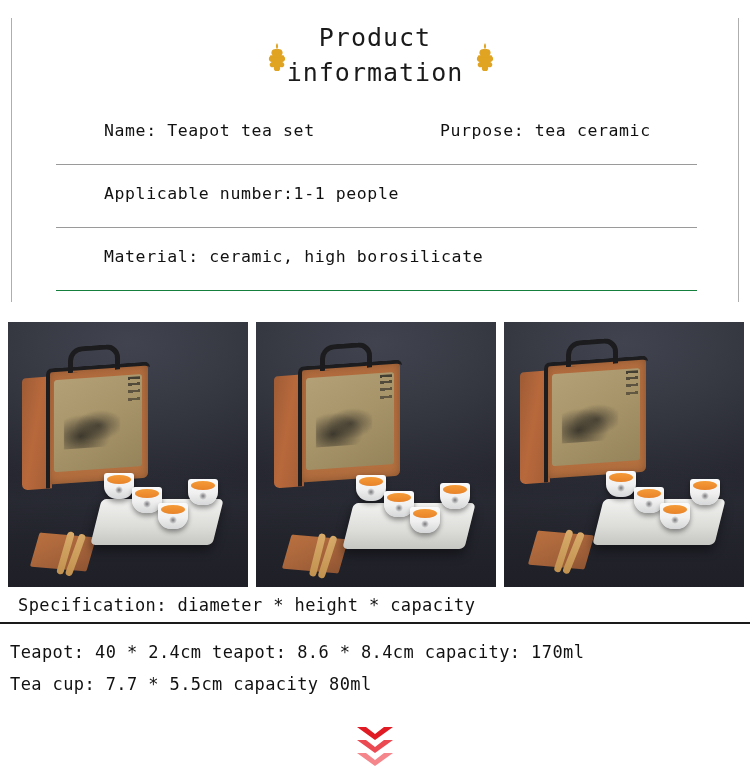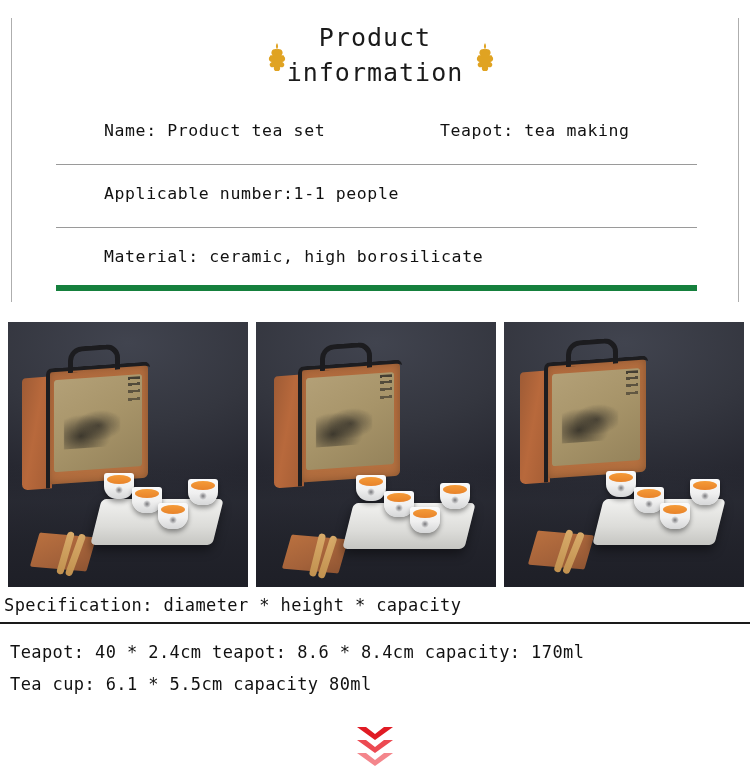--- a/index.html
+++ b/index.html
@@ -67,21 +67,21 @@
     left: 44px;
     top: 84px;
     width: 641px;
   }
   .row {
     position: relative;
     height: 63px;
     border-bottom: 1px solid #9a9a9a;
     box-sizing: border-box;
   }
-  .row:last-child { border-bottom: 6px solid #15803d; text-decoration: underline; }
+  .row:last-child { border-bottom: 1px solid #15803d; text-decoration: underline; }
   .row-inner {
     position: absolute;
     left: 48px;
     top: 19px;
     right: 0;
     font-size: 16.5px;
     line-height: 20px;
     color: #111111;
     letter-spacing: 0.6px;
     white-space: nowrap;
@@ -232,21 +232,21 @@
 
   
   .spec-head {
     position: absolute;
     left: 0; top: 593px;
     width: 750px;
     font-size: 17px;
     line-height: 24px;
     color: #111111;
     letter-spacing: 0.4px;
-    padding-left: 4px;
+    padding-left: 18px;
     box-sizing: border-box;
   }
   .spec-rule {
     position: absolute;
     left: 0; top: 622px;
     width: 750px;
     height: 2px;
     background: #1a1a1a;
   }
   .spec-body {
@@ -304,21 +304,21 @@
           <path d="M13 1c1.6 2.4 1.3 4.6 0 6.3 2.4-.6 4.6.2 5.4 2.2.6 1.6 0 3.1-1.3 3.8 1.9.1 3.4 1 3.9 2.5.6 1.9-.6 3.8-2.7 4.3 1.6.7 2.3 2 1.9 3.3-.5 1.6-2.4 2.3-4.3 1.6.6 1.6.2 3.1-1.1 4h-3.6c-1.3-.9-1.7-2.4-1.1-4-1.9.7-3.8 0-4.3-1.6-.4-1.3.3-2.6 1.9-3.3-2.1-.5-3.3-2.4-2.7-4.3.5-1.5 2-2.4 3.9-2.5-1.3-.7-1.9-2.2-1.3-3.8.8-2 3-2.8 5.4-2.2C11.7 5.6 11.4 3.4 13 1z" fill="#E0A322"></path>
           <path d="M6 13.5h14v1.6H6z" fill="#E0A322"></path>
         </svg>
       </div>
     </div>
 
     <div class="rows">
 
       <div class="row">
         <div class="row-inner">
-          <span class="cell-a">Name: Product tea set</span><span class="cell-b">Teapot: tea making</span>
+          <span class="cell-a">Name: Teapot tea set</span><span class="cell-b">Purpose: tea ceramic</span>
         </div>
       </div>
 
       <div class="row">
         <div class="row-inner">
           <span class="cell-a">Applicable number:1-1 people</span>
         </div>
       </div>
 
       <div class="row">
@@ -397,21 +397,21 @@
       <div class="cup" style="left:156px;bottom:58px;"></div>
       <div class="cup" style="left:186px;bottom:82px;"></div>
     </div>
 
   </div>
 
   <div class="spec-head">Specification: diameter * height * capacity</div>
   <div class="spec-rule"></div>
   <div class="spec-body">
     <div>Teapot: 40 * 2.4cm teapot: 8.6 * 8.4cm capacity: 170ml</div>
-    <div>Tea cup: 6.1 * 5.5cm capacity 80ml</div>
+    <div>Tea cup: 7.7 * 5.5cm capacity 80ml</div>
   </div>
 
   <div class="chevrons">
     <div class="chev" style="top:0px;">
       <svg viewBox="0 0 36 13" xmlns="http://www.w3.org/2000/svg">
           <path d="M0 0h9l9 7 9-7h9L18 13z" fill="#E01B24"></path>
         </svg>
     </div>
     <div class="chev" style="top:13px;">
       <svg viewBox="0 0 36 13" xmlns="http://www.w3.org/2000/svg">

